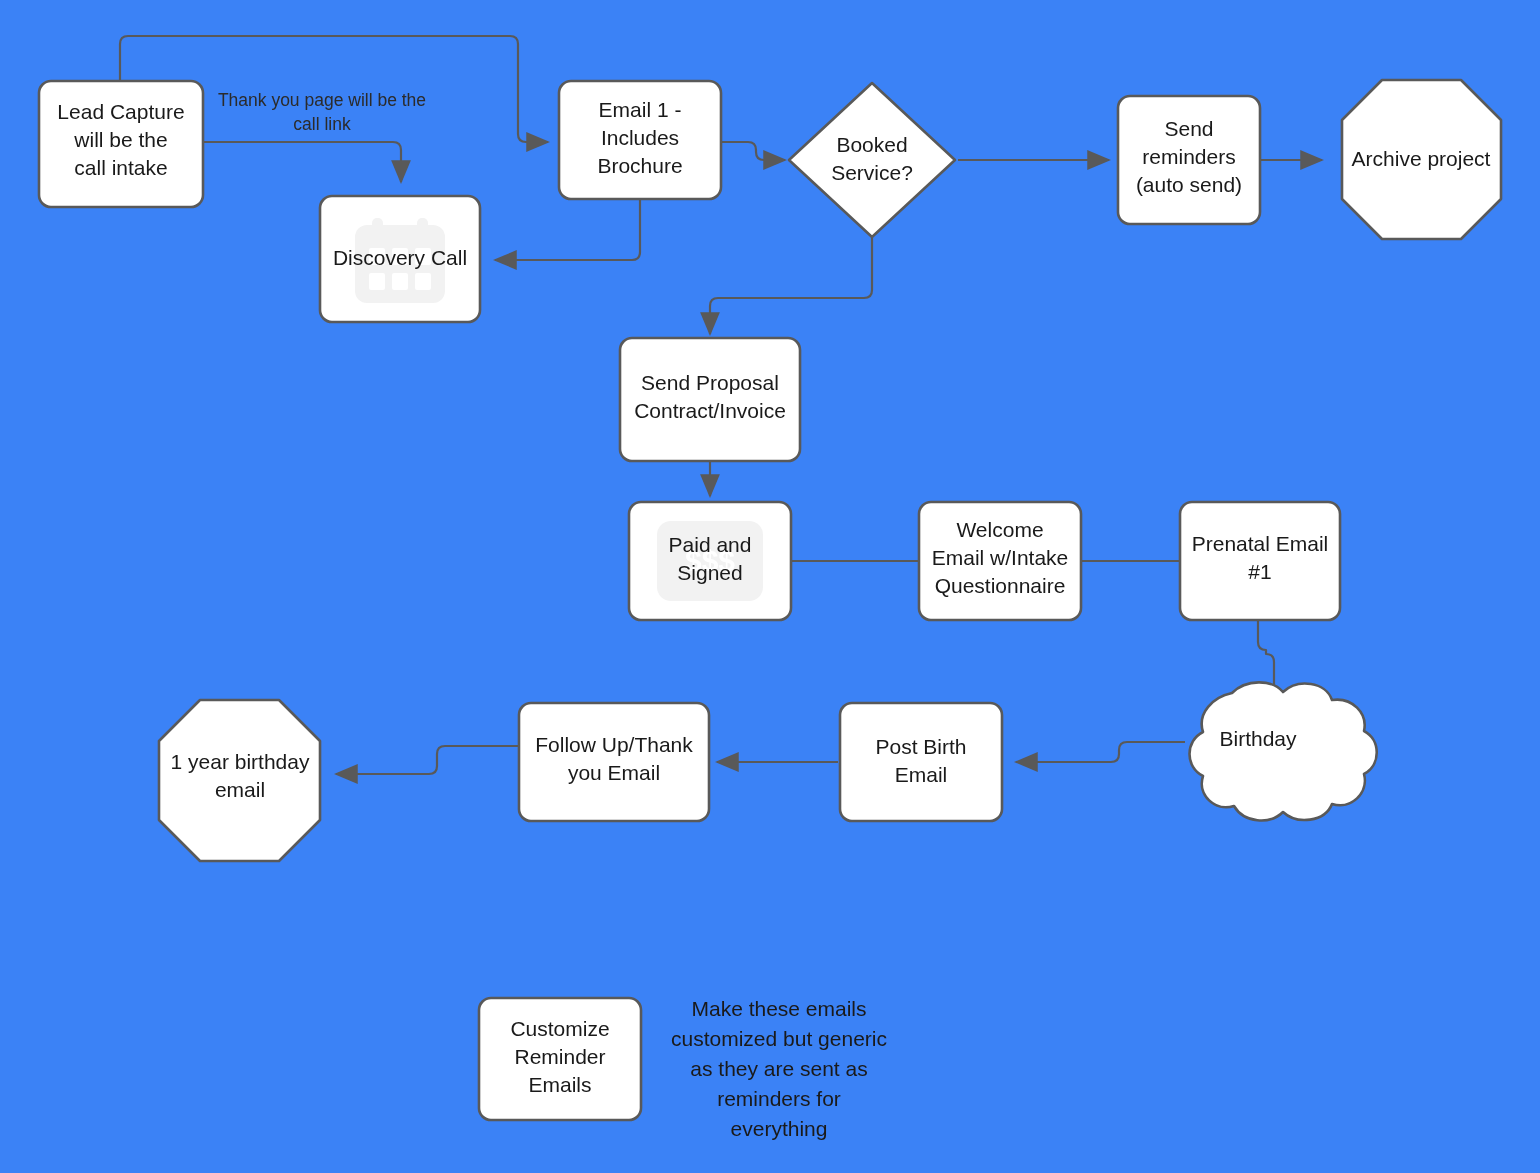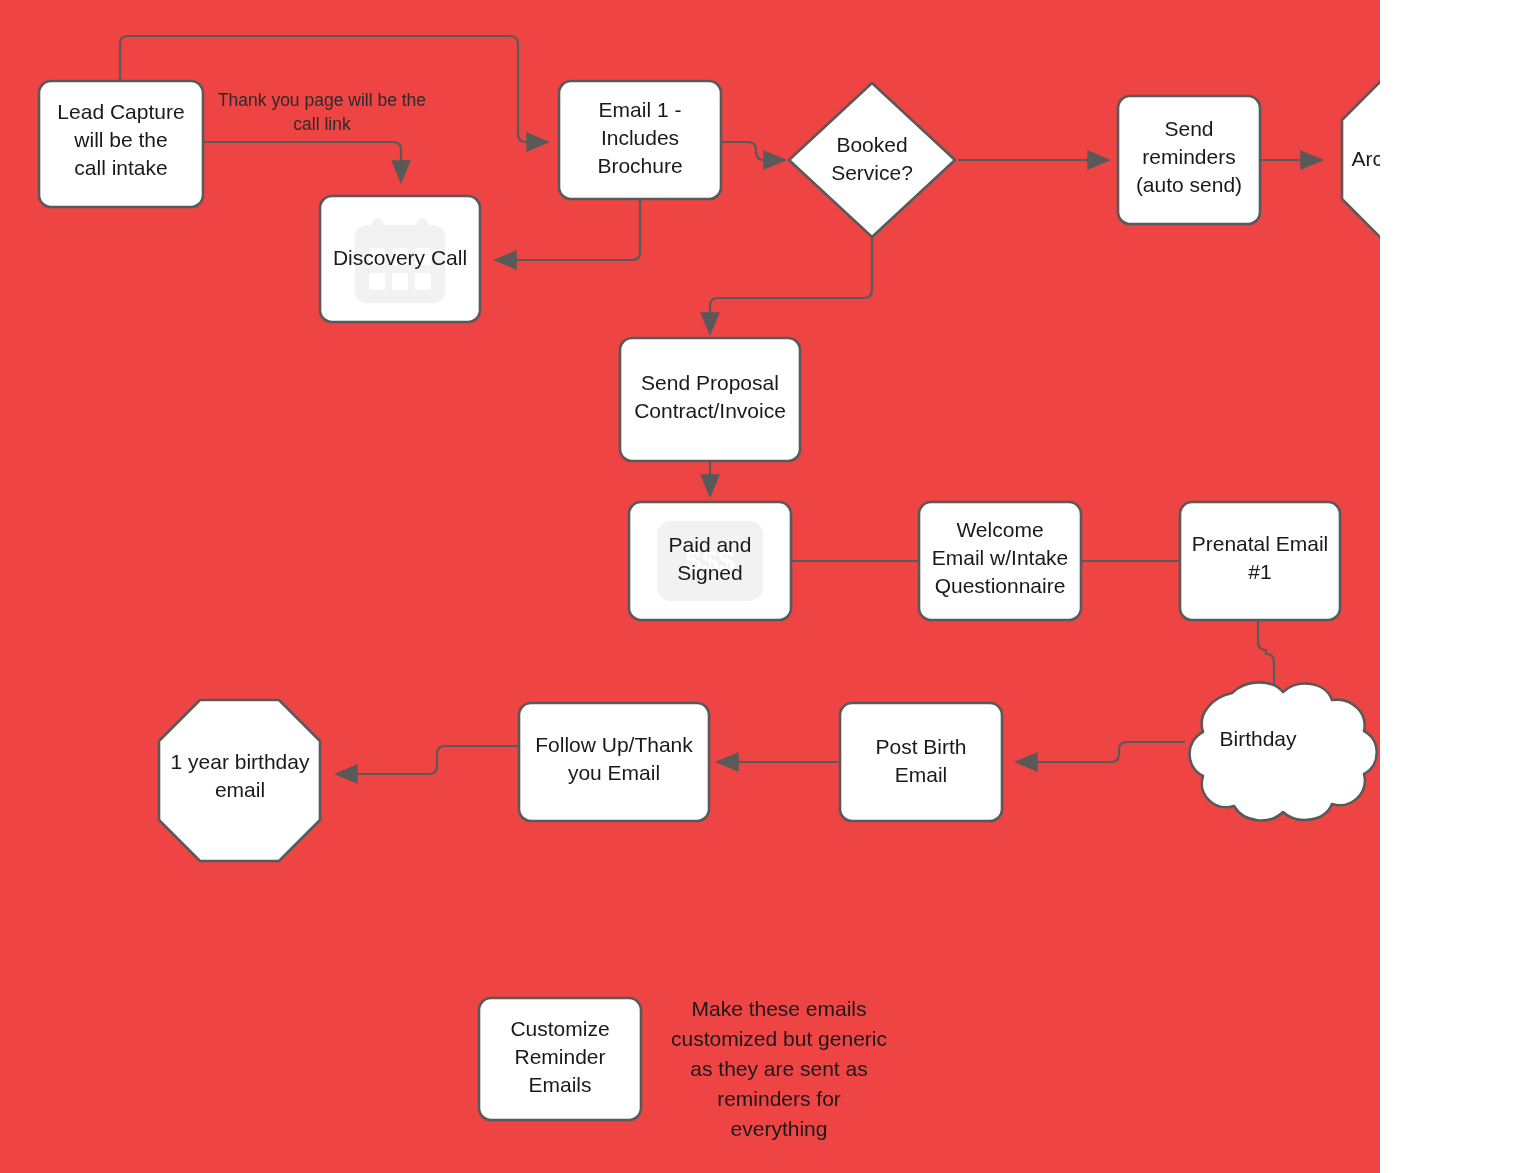--- a/index.html
+++ b/index.html
@@ -5,23 +5,23 @@
   html, body {
     margin: 0;
     padding: 0;
     background: #ffffff;
   }
   body {
     font-family: "Liberation Sans", sans-serif;
   }
   #canvas {
     position: relative;
-    width: 1380px;
+    width: 1540px;
     height: 1173px;
-    background: #ef4444;
+    background: #3b82f6;
     overflow: hidden;
   }
   svg#flow {
     position: absolute;
     left: 0;
     top: 0;
     width: 1540px;
     height: 1173px;
   }
   .node-shape {

